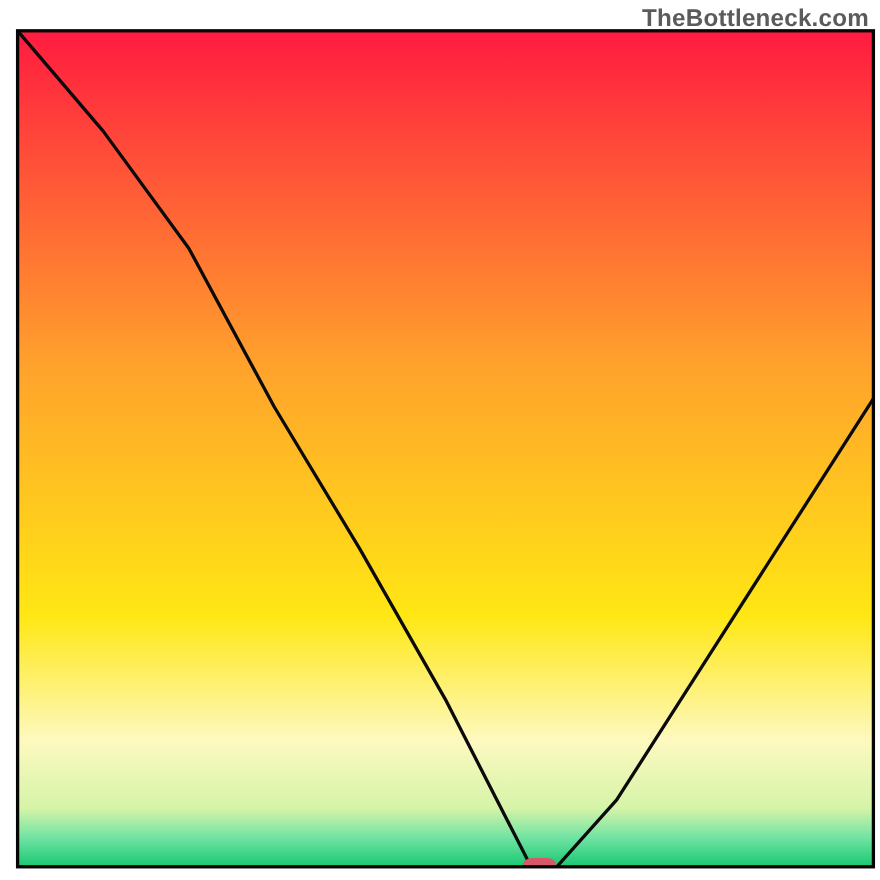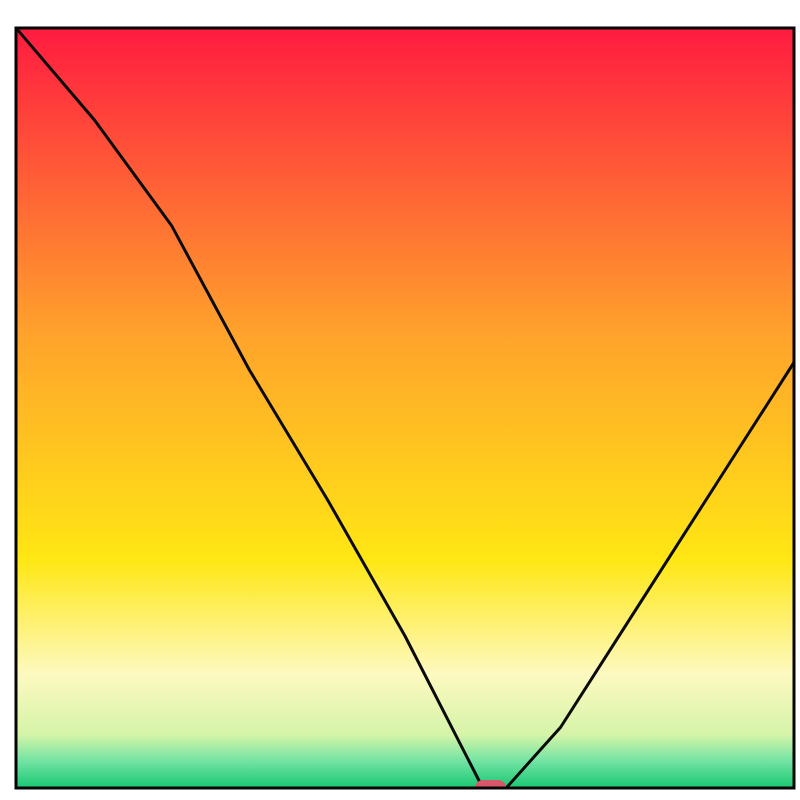--- a/index.html
+++ b/index.html
@@ -27,20 +27,21 @@
     user-select: none;
   }
   svg {
     display: block;
   }
 </style>
 </head>
 <body>
 
 <div class="frame">
+  <div class="watermark">TheBottleneck.com</div>
 
   <svg id="chart-svg" width="800" height="800" viewBox="0 0 800 800">
     <defs>
       <linearGradient id="bg-grad" x1="0" y1="0" x2="0" y2="1">
           <stop offset="0%" stop-color="#ff1b40"></stop>
           <stop offset="40%" stop-color="#ffa22c"></stop>
           <stop offset="70%" stop-color="#ffe714"></stop>
           <stop offset="85%" stop-color="#fdf9c0"></stop>
           <stop offset="93%" stop-color="#d5f4a8"></stop>
           <stop offset="96.5%" stop-color="#71e3a3"></stop>

